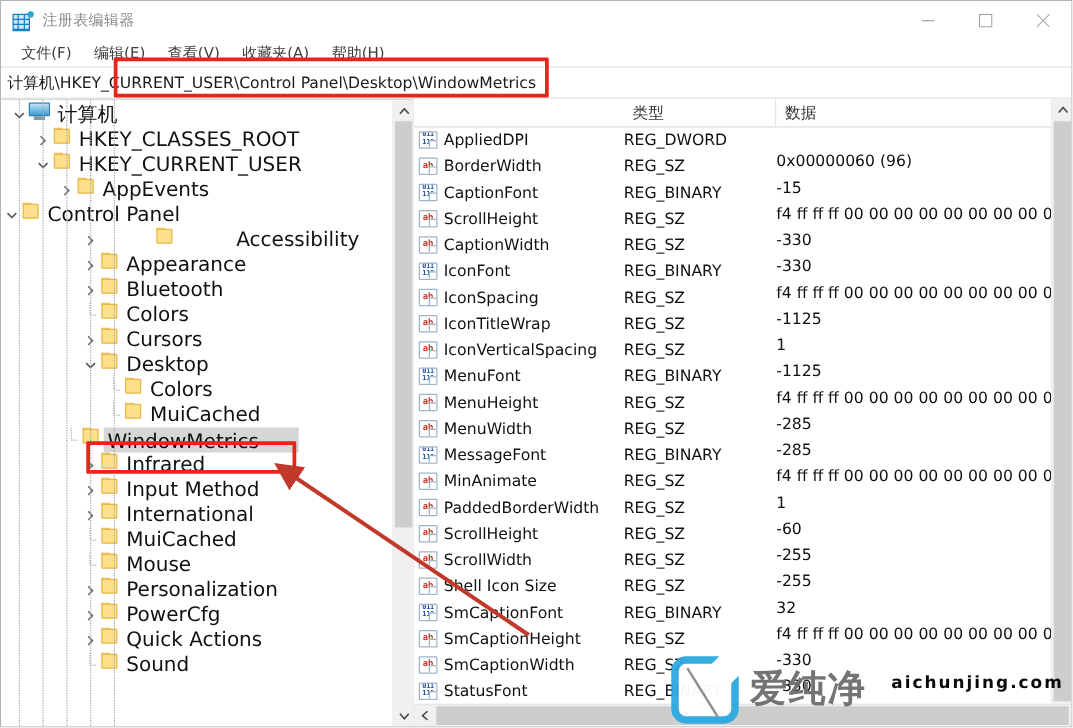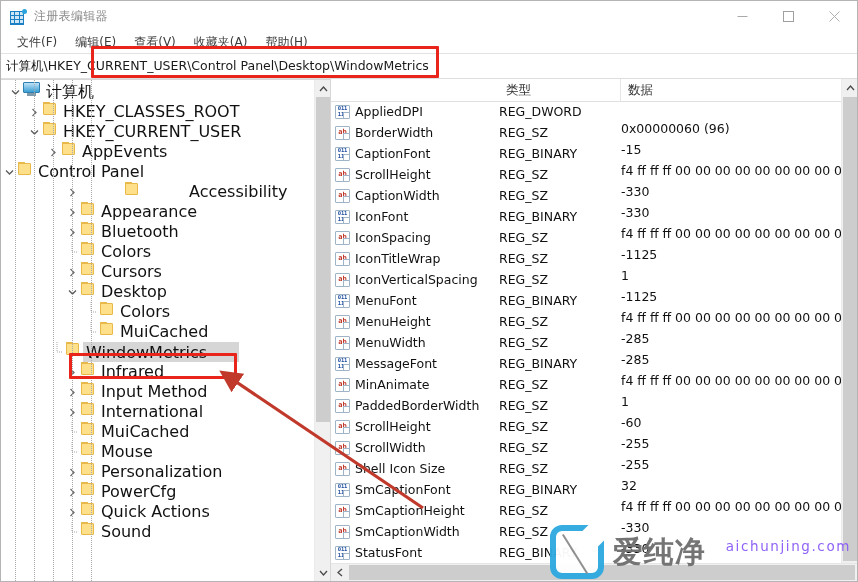--- a/index.html
+++ b/index.html
@@ -336,21 +336,21 @@
     width: 22px; height: 22px;
     background: #ffffff;
     transform: rotate(45deg);
   }
   .wm-text { display: flex; flex-direction: row; line-height: 1; gap: 20px; }
   .wm-cn {
     font-size: 30px; font-weight: bold; color: #6f6f6f;
     letter-spacing: 1px;
   }
   .wm-en {
-    font-size: 13.5px; font-weight: normal; color: #8b5cf6;
+    font-size: 13.5px; font-weight: bold; color: #000000;
     letter-spacing: 1.6px; margin-top: 3px;
   }
 </style>
 </head>
 <body>
 
 <div id="app">
 
   <div class="titlebar">
     <div class="title-icon">

